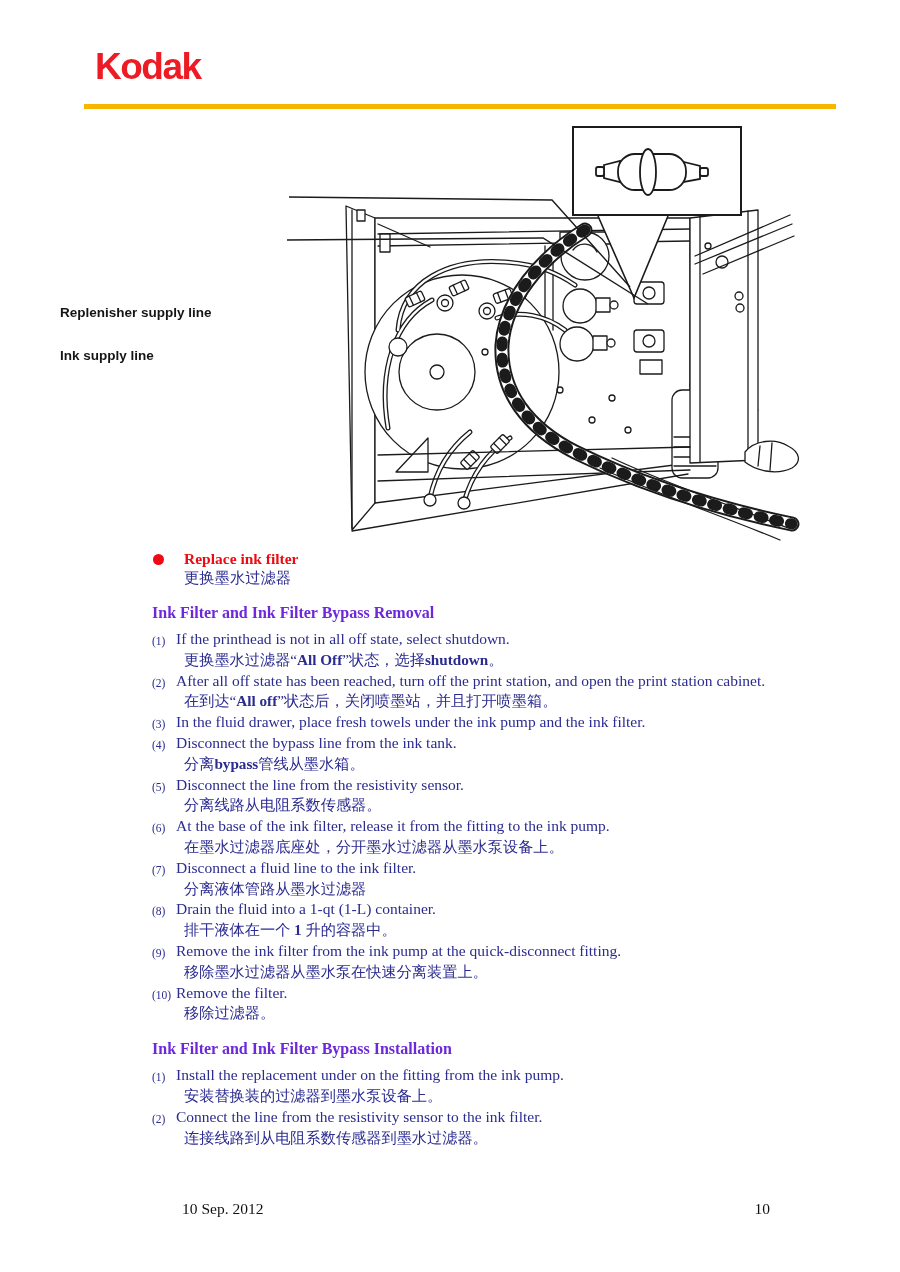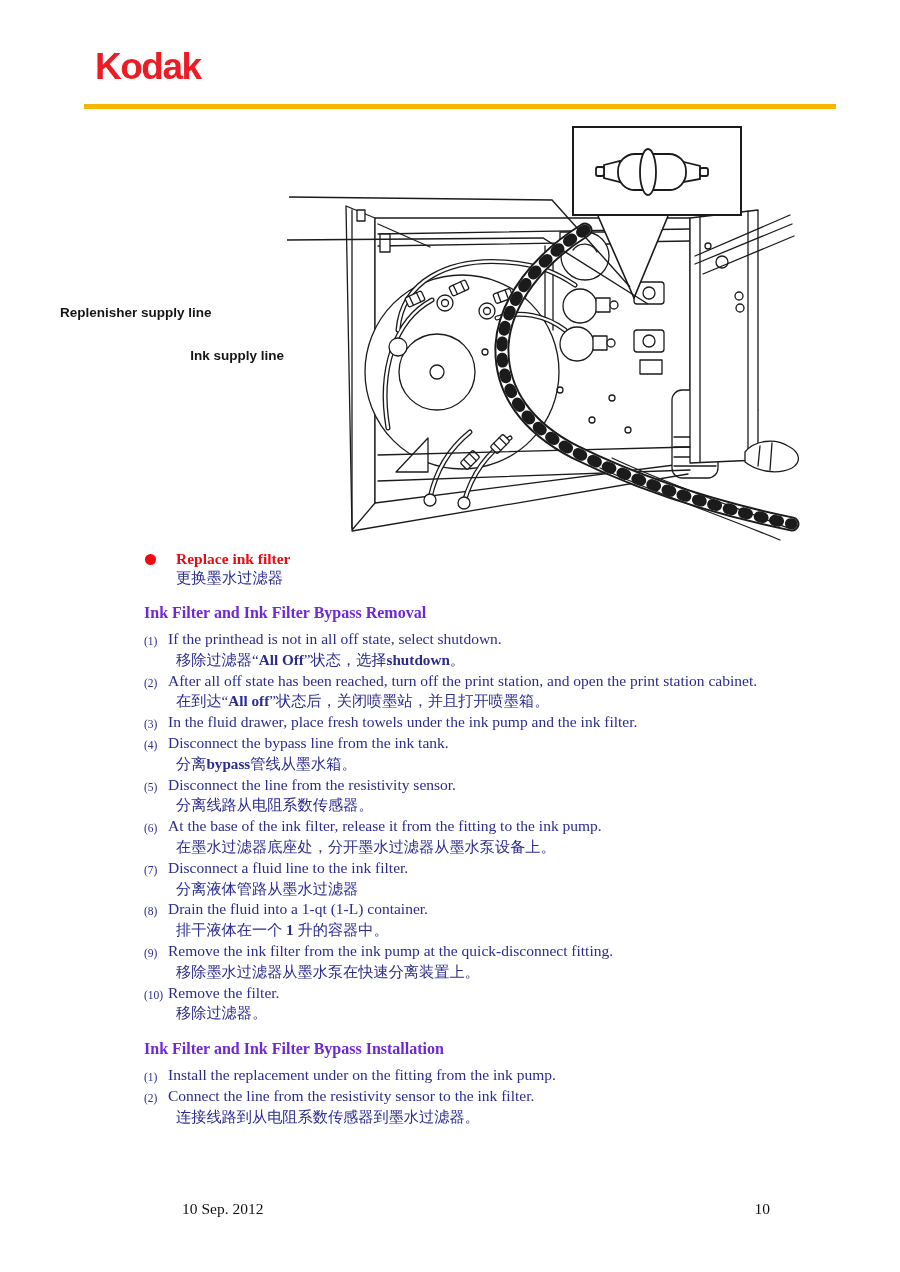--- a/index.html
+++ b/index.html
@@ -13,23 +13,23 @@
     font-size:37px;letter-spacing:-1.5px;color:#ED1C24;
   }
   #gold-rule{position:absolute;left:84px;top:104px;width:752px;height:5px;background:#F7B500;}
   #figure{position:absolute;left:0;top:116px;width:900px;height:436px;}
   #figure svg{position:absolute;left:0;top:0;}
   .fig-label{
     position:absolute;font-family:"Liberation Sans", sans-serif;font-weight:bold;
     font-size:13.5px;color:#151515;white-space:nowrap;
   }
   #label-replenisher{left:60px;top:189px;width:227px;}
-  #label-ink{left:60px;top:232px;width:224px;text-align:right;}
-
-  #textblock{position:absolute;left:144px;top:549px;width:700px;color:#2B2B90;}
+  #label-ink{left:60px;top:232px;width:224px;text-align:left;}
+
+  #textblock{position:absolute;left:152px;top:549px;width:700px;color:#2B2B90;}
   .bullet-row{display:flex;align-items:flex-start;}
   .bullet-dot{width:11px;height:11px;border-radius:50%;background:#ED0A12;margin:5px 0 0 1px;flex:0 0 auto;}
   .bullet-title{margin-left:20px;color:#ED0A12;font-weight:bold;font-size:15.5px;line-height:19px;}
   .bullet-zh{margin-left:32px;font-size:15.3px;line-height:20px;}
   .section-heading{
     margin:15px 0 6px 0;font-size:16px;line-height:20px;color:#6d28d9;font-weight:bold;
   }
   .steps{margin:0;}
   .step{display:grid;grid-template-columns:24px 1fr;}
   .step-num{font-size:11.5px;padding-top:4px;line-height:16px;white-space:nowrap;}
@@ -207,21 +207,21 @@
     <span class="bullet-dot"></span>
     <span class="bullet-title">Replace ink filter</span>
   </div>
   <div class="bullet-zh">更换墨水过滤器</div>
 
   <div class="section-heading">Ink Filter and Ink Filter Bypass Removal</div>
   <div class="steps">
       <div class="step">
         <span class="step-num">(1)</span>
         <div class="en">If the printhead is not in all off state, select shutdown.</div>
-        <div class="zh"><span>移除过滤器“</span><b>All Off</b><span>”状态，选择</span><b>shutdown</b><span>。</span></div>
+        <div class="zh"><span>更换墨水过滤器“</span><b>All Off</b><span>”状态，选择</span><b>shutdown</b><span>。</span></div>
       </div>
       <div class="step">
         <span class="step-num">(2)</span>
         <div class="en">After all off state has been reached, turn off the print station, and open the print station cabinet.</div>
         <div class="zh"><span>在到达“</span><b>All off</b><span>”状态后，关闭喷墨站，并且打开喷墨箱。</span></div>
       </div>
       <div class="step">
         <span class="step-num">(3)</span>
         <div class="en">In the fluid drawer, place fresh towels under the ink pump and the ink filter.</div>
       </div>
@@ -260,20 +260,21 @@
         <div class="en">Remove the filter.</div>
         <div class="zh"><span>移除过滤器。</span></div>
       </div>
     </div>
 
   <div class="section-heading">Ink Filter and Ink Filter Bypass Installation</div>
   <div class="steps">
       <div class="step">
         <span class="step-num">(1)</span>
         <div class="en">Install the replacement under on the fitting from the ink pump.</div>
+        <div class="zh"><span>安装替换装的过滤器到墨水泵设备上。</span></div>
       </div>
       <div class="step">
         <span class="step-num">(2)</span>
         <div class="en">Connect the line from the resistivity sensor to the ink filter.</div>
         <div class="zh"><span>连接线路到从电阻系数传感器到墨水过滤器。</span></div>
       </div>
     </div>
 </div>
 
 <div id="footer">

